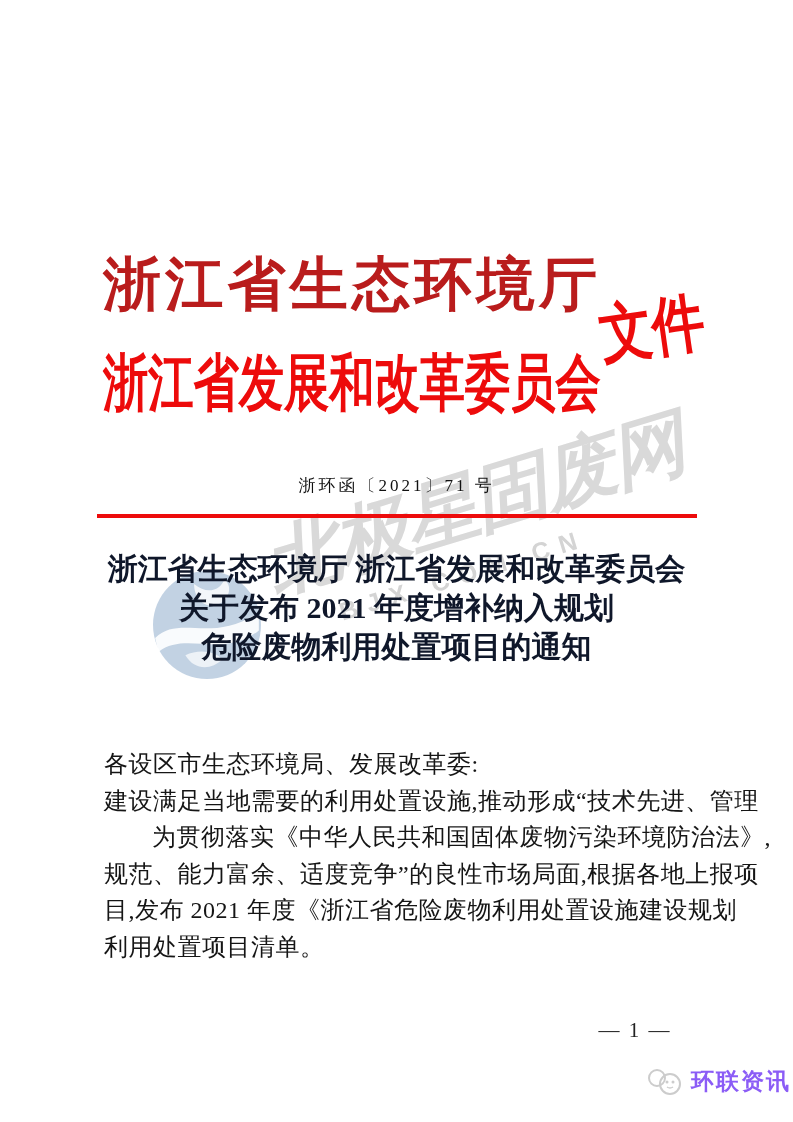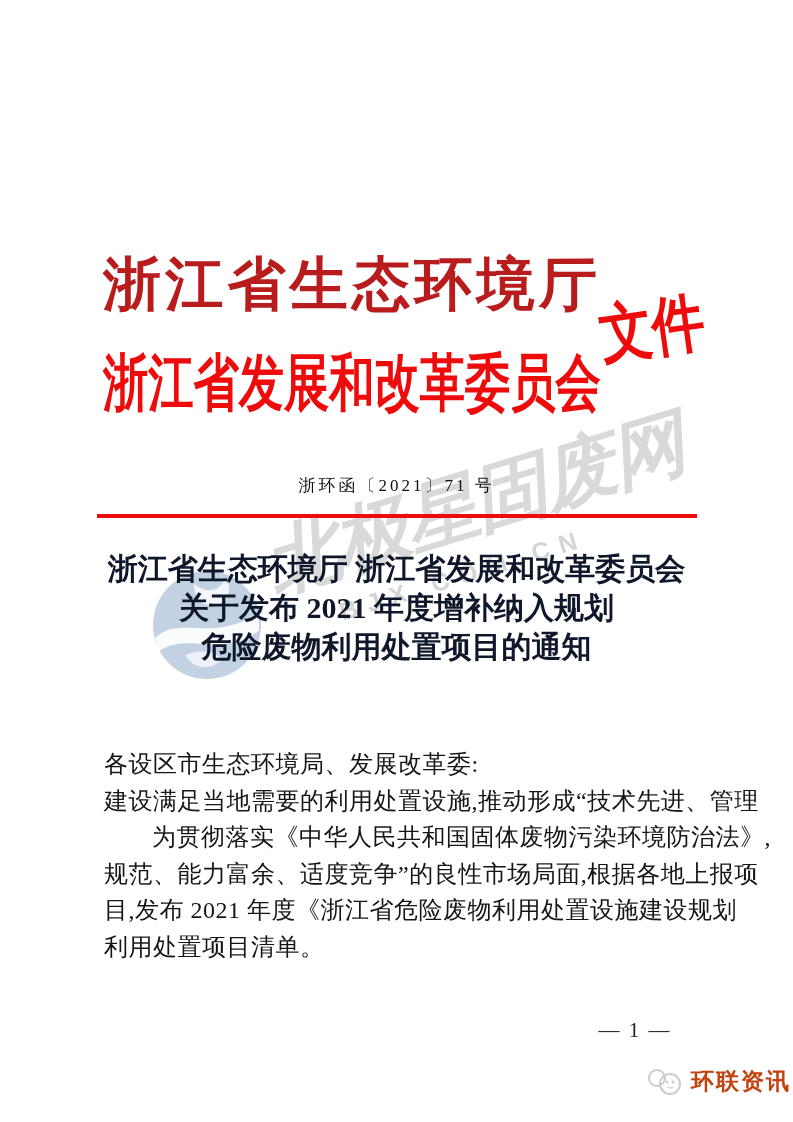--- a/index.html
+++ b/index.html
@@ -153,21 +153,21 @@
     left: 646px; top: 1066px;
     display: flex;
     align-items: center;
     gap: 5px;
     z-index: 2;
   }
   .footer-logo .logo-text {
     font-size: 23px;
     font-weight: bold;
     letter-spacing: 2px;
-    color: #c2410c;
+    color: #8b5cf6;
     white-space: nowrap;
   }
 </style>
 </head>
 <body>
 
 <div class="page">
 
   <div class="wm-diag">北极星固废网</div>
   <div class="wm-url">BJX.COM.CN</div>

